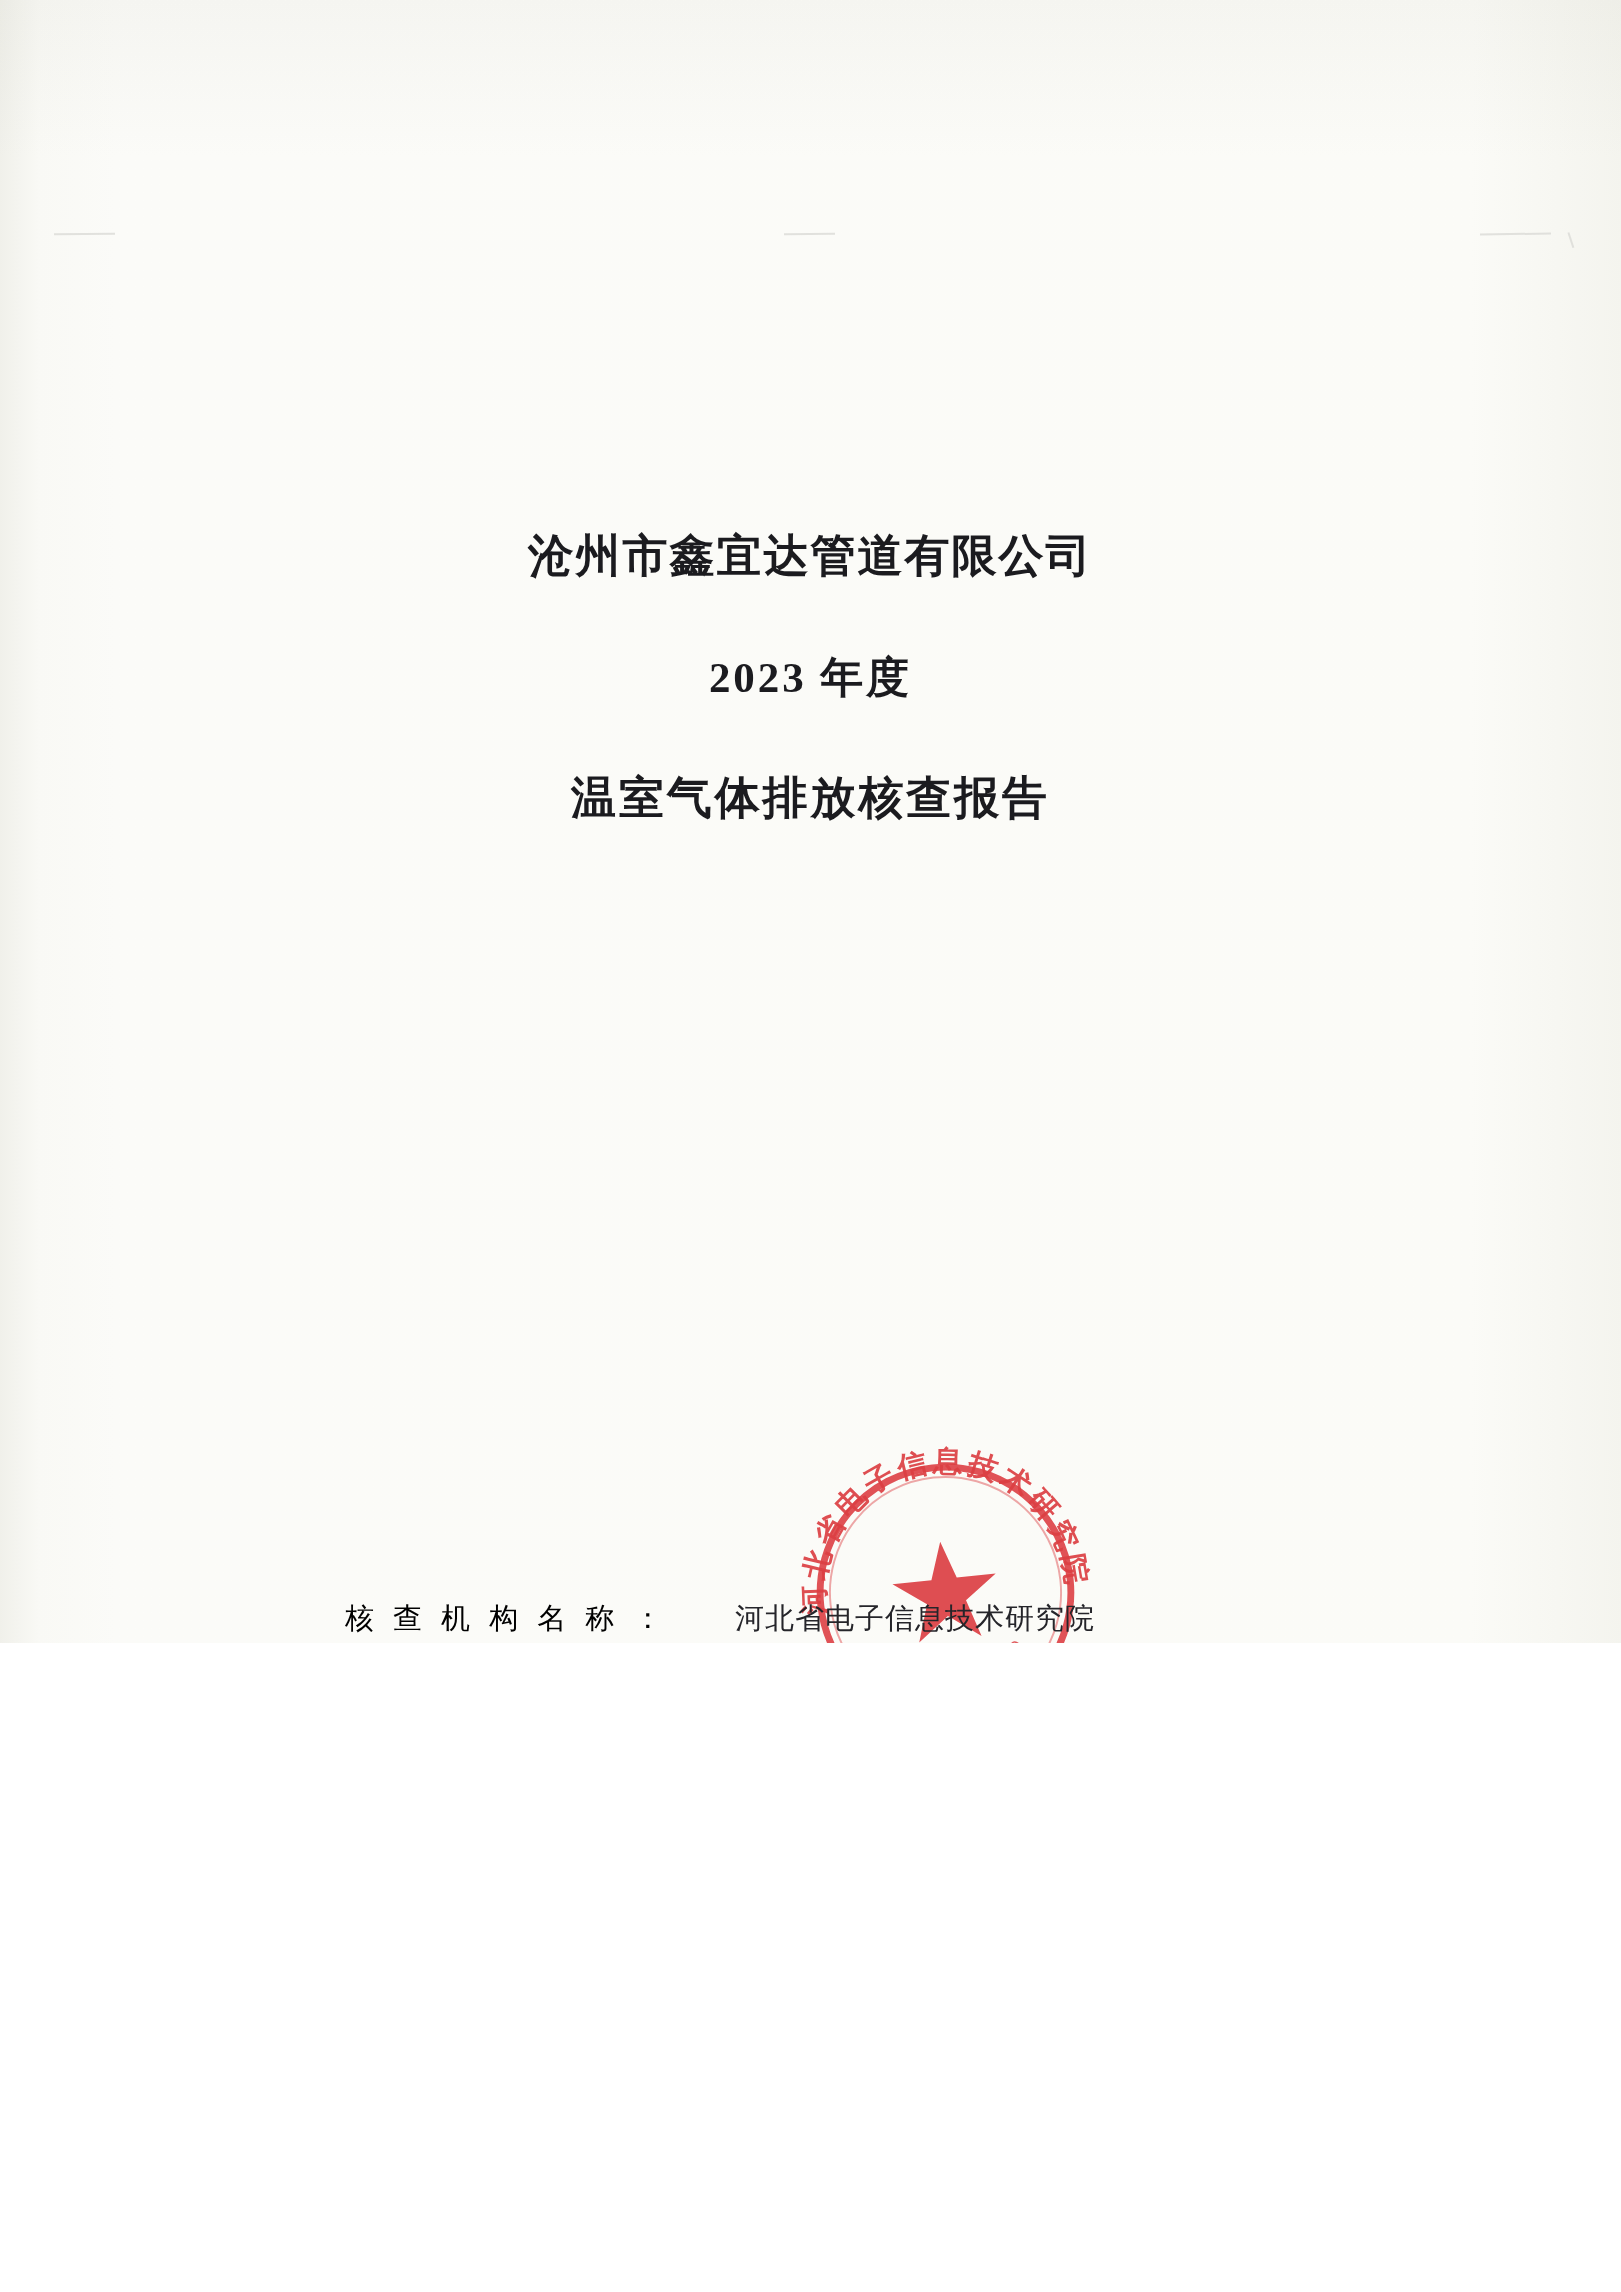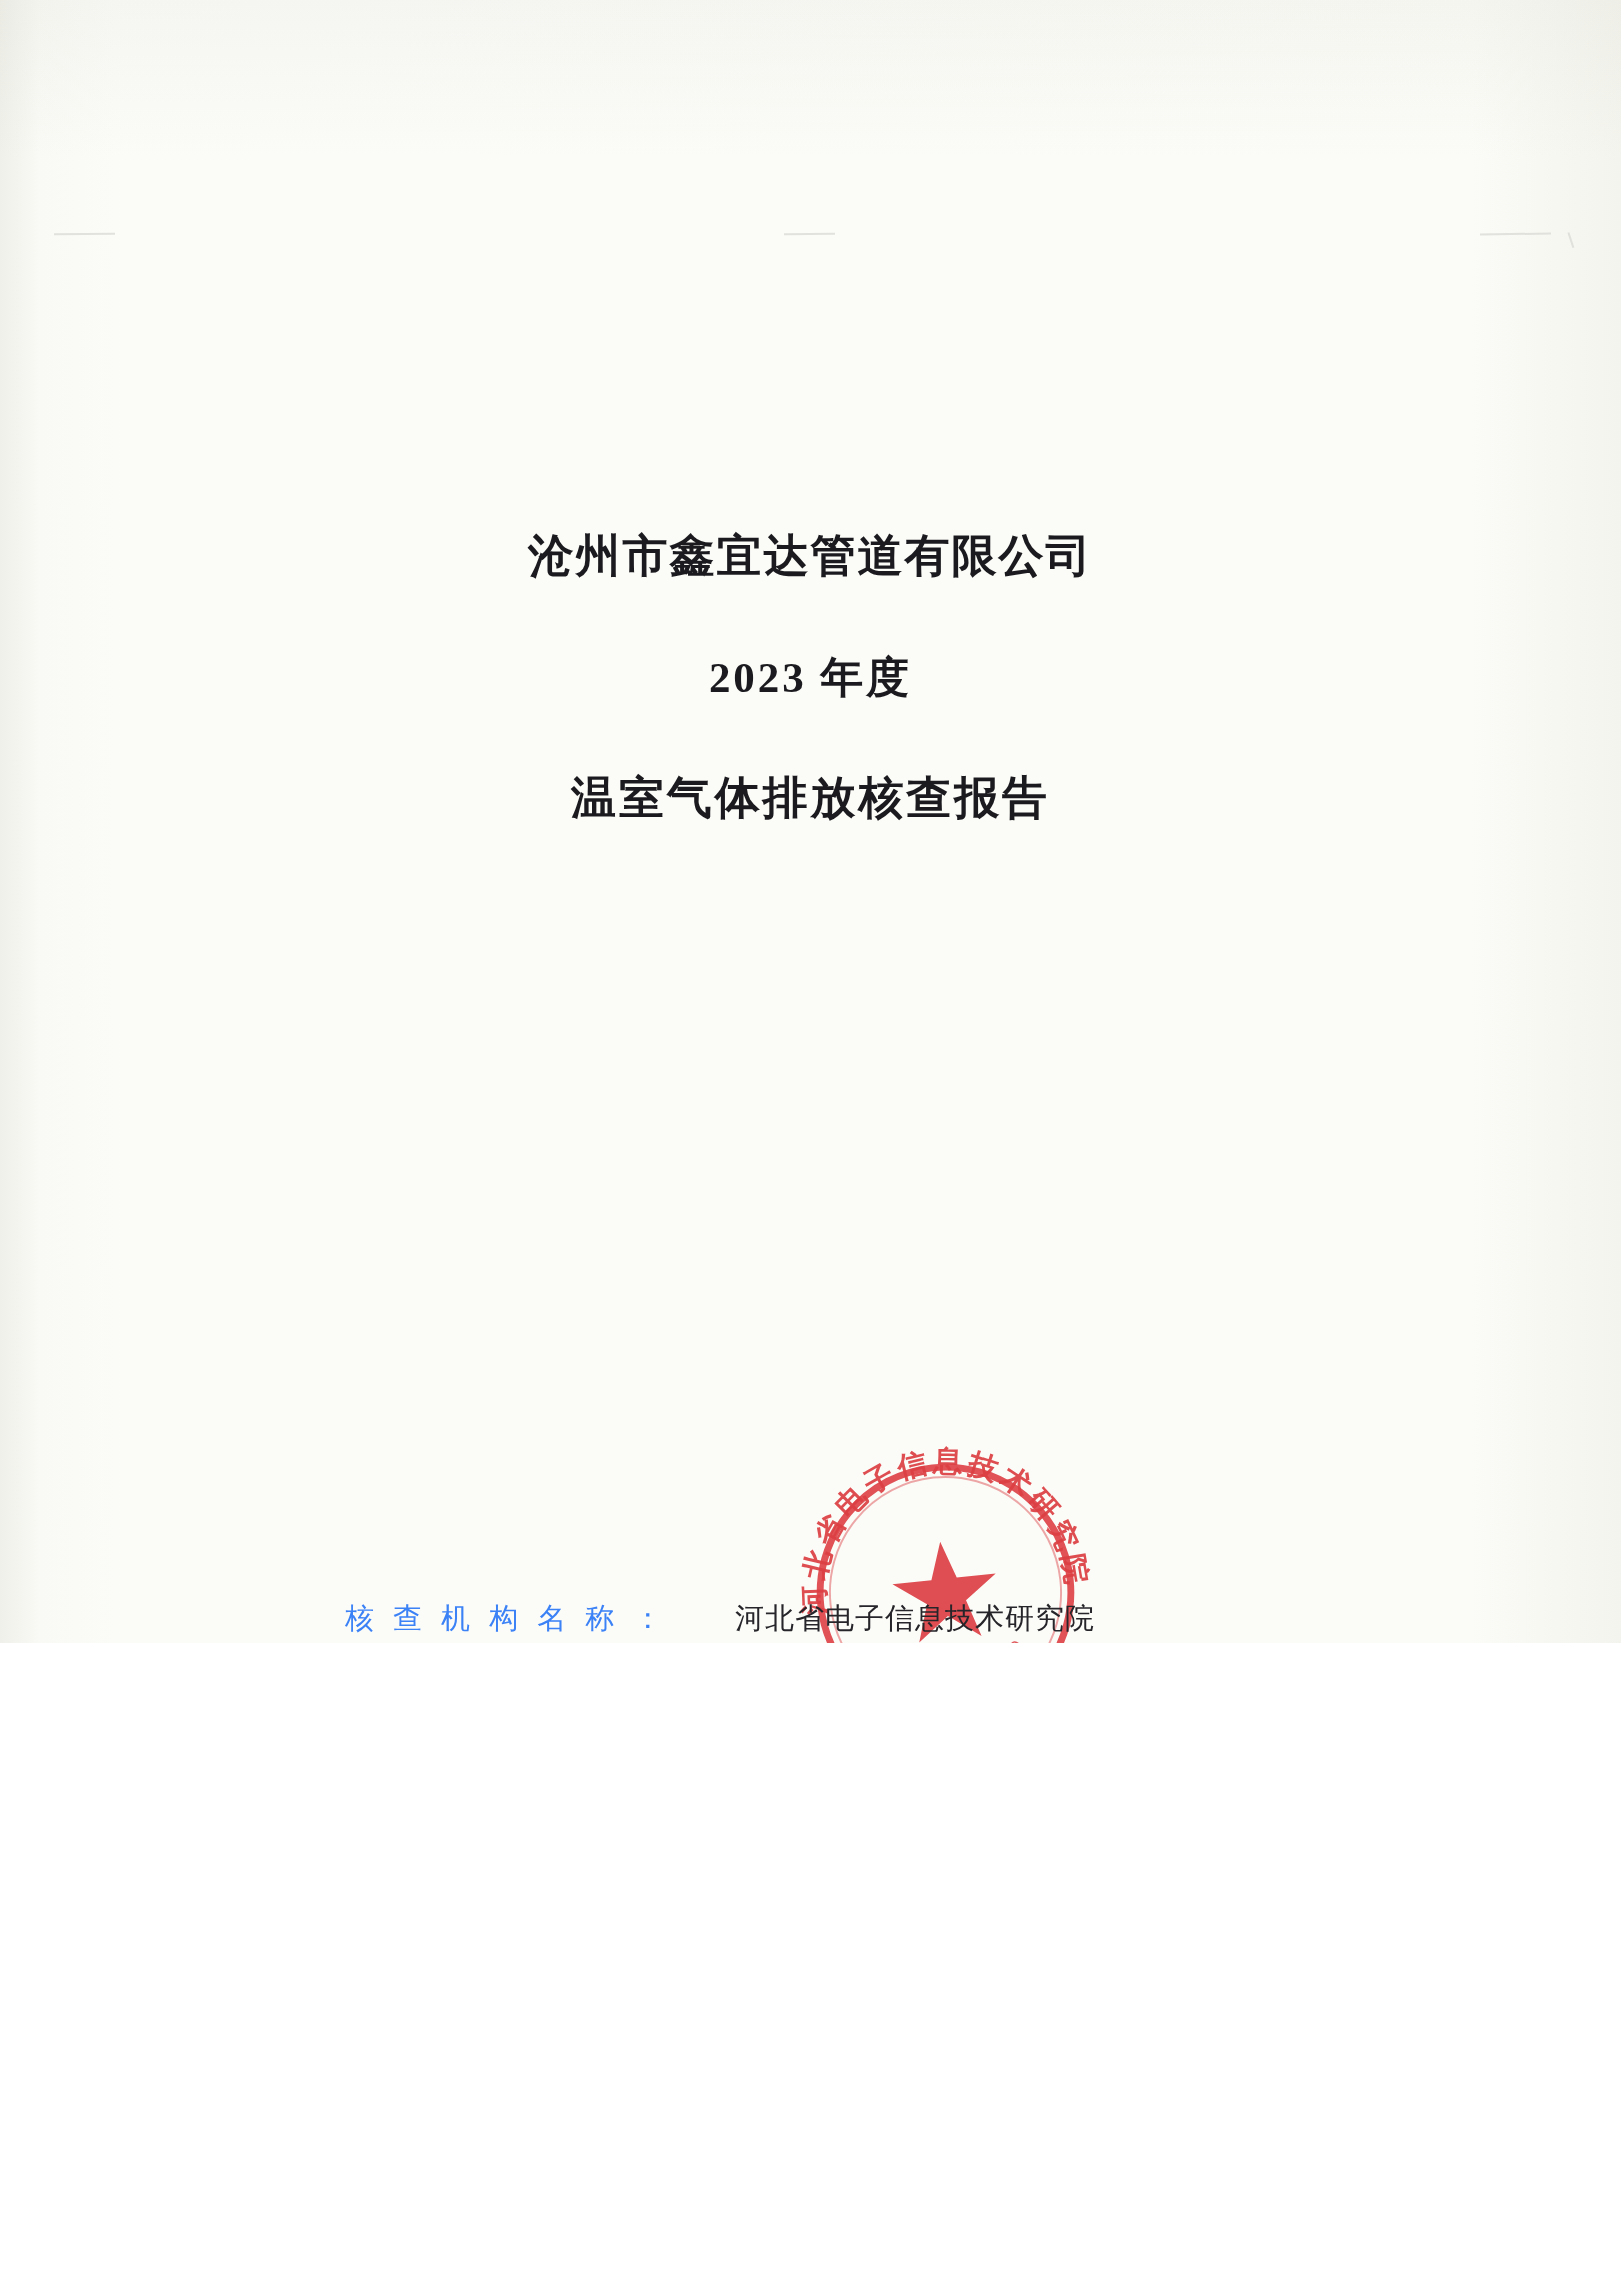--- a/index.html
+++ b/index.html
@@ -86,21 +86,21 @@
   }
   .meta-row {
     position: relative;
     height: 73px;
   }
   .meta-row .label {
     position: absolute;
     left: 0;
     top: 5.9px;
     font-size: 29px;
-    color: #3b82f6;
+    color: #000000;
     letter-spacing: 5.9px;
     white-space: nowrap;
   }
   .meta-row .label.tight {
     letter-spacing: 1px;
   }
   .meta-row .value {
     position: absolute;
     top: 5.9px;
     font-size: 29px;

